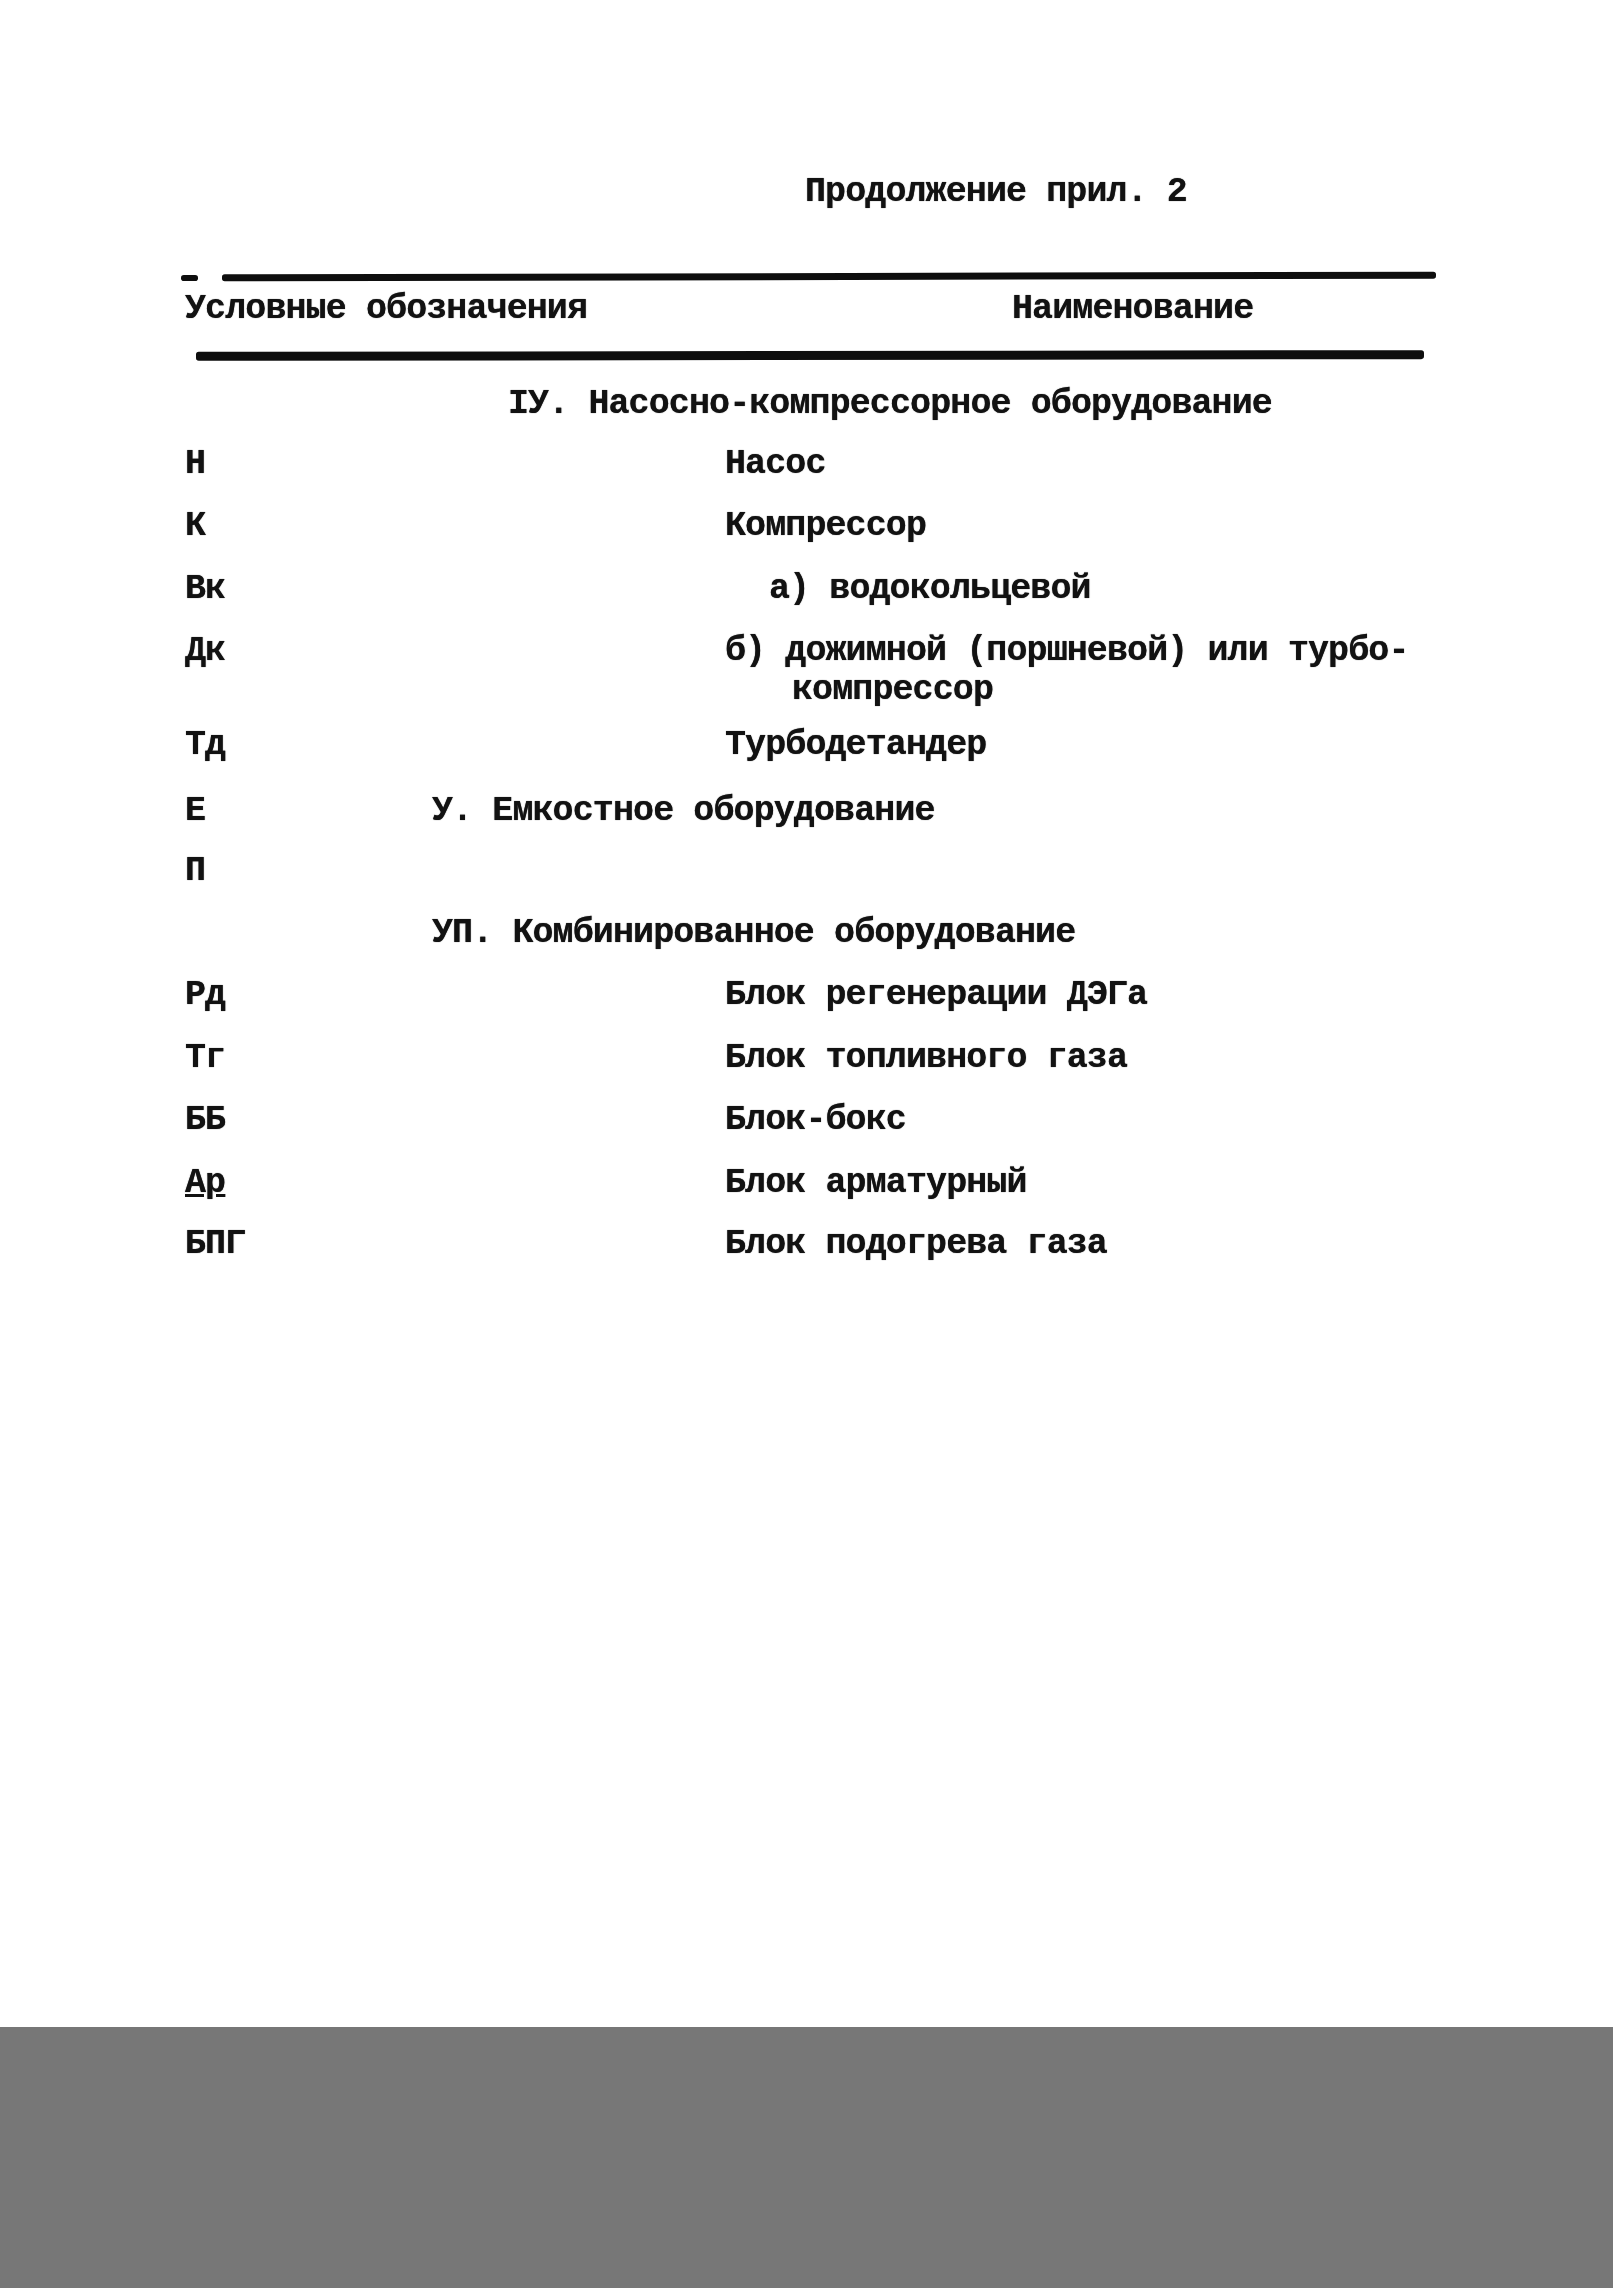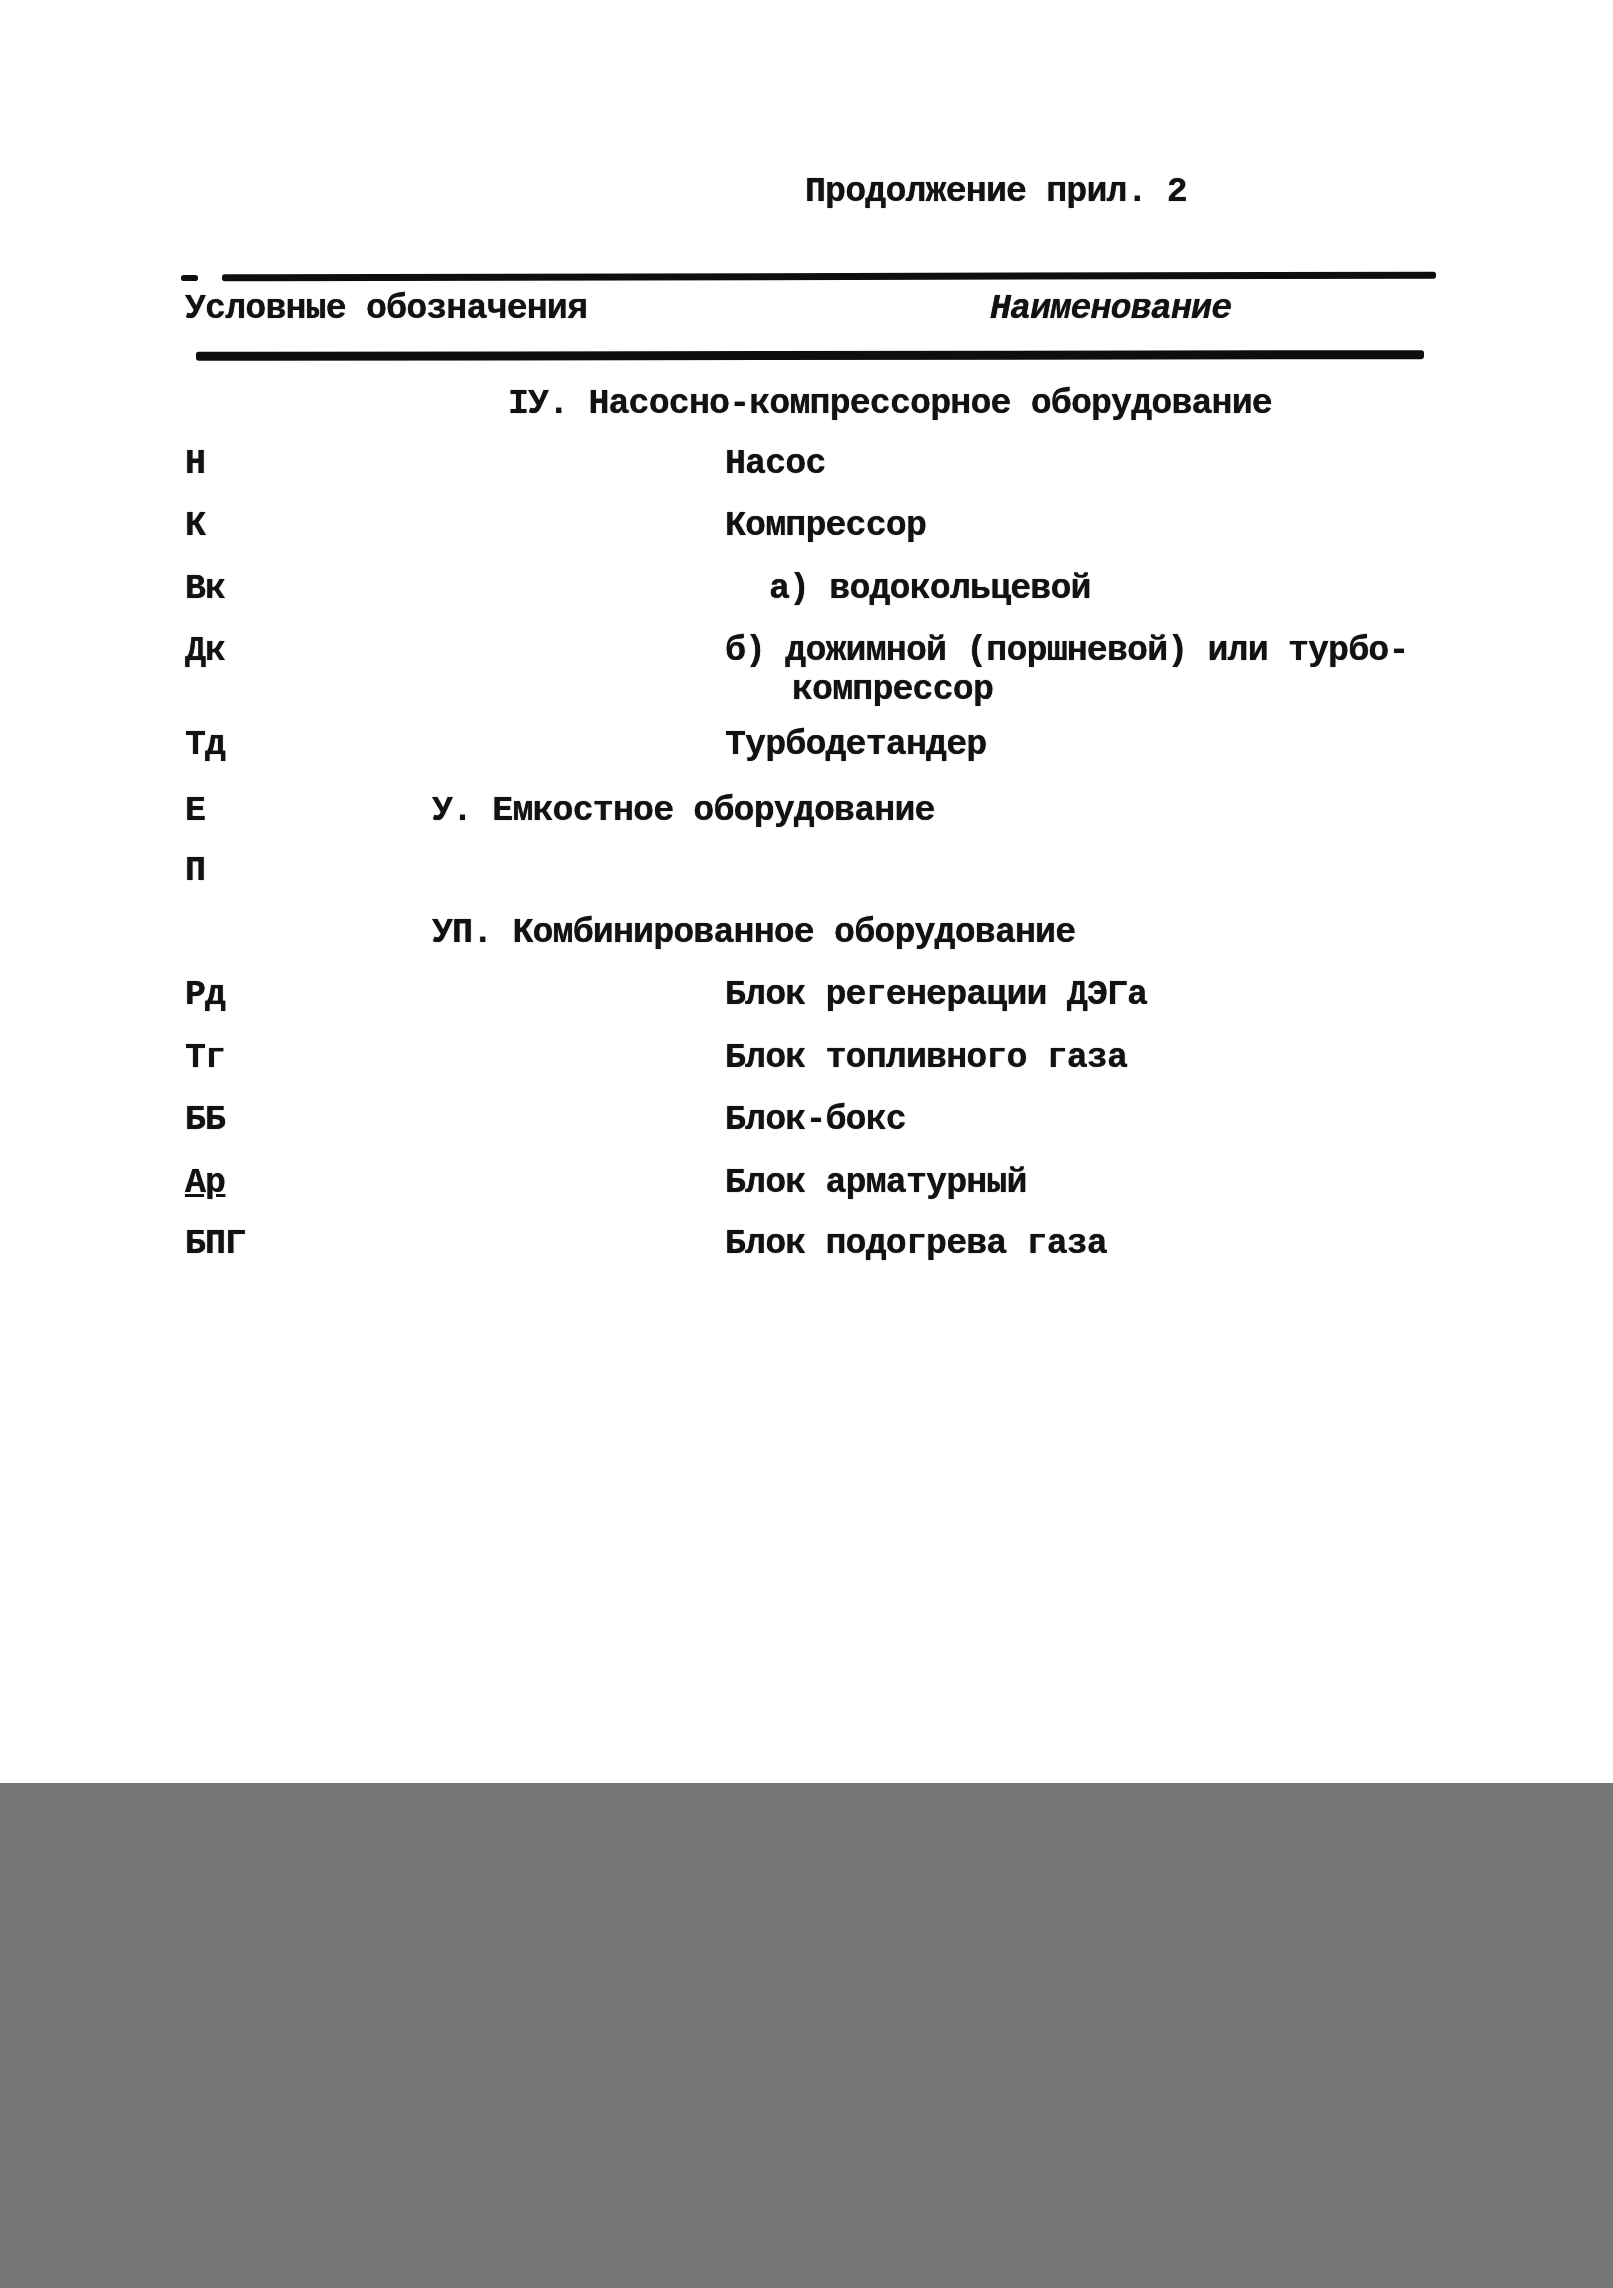--- a/index.html
+++ b/index.html
@@ -1,18 +1,18 @@
 <!DOCTYPE html>
 <html style="font-size:14.8px"><head>
 <meta charset="utf-8">
 <style>
   html,body{margin:0;padding:0;background:#777;}
   .page{
     position:relative;
-    width:1613px;height:1783px;
+    width:1613px;height:2027px;
     background:#ffffff;
     margin:0 auto;
     overflow:hidden;
     font-family:"Liberation Mono","DejaVu Sans Mono",monospace;
     color:#121212;
   }
   .tw{ 
     position:absolute;
     font-size:35px;
     font-weight:700;
@@ -49,21 +49,21 @@
 
 <div class="page">
 
   <div class="tw" style="left:805px; top:175px;">Продолжение прил. 2</div>
 
   <div class="rule rule-top-dash"></div>
   <div class="rule rule-top"></div>
   <div class="rule rule-bottom"></div>
 
   <div class="tw" style="left:185px; top:292px;">Условные обозначения</div>
-  <div class="tw" style="left:990px; top:292px;font-style:italic;">Наименование</div>
+  <div class="tw" style="left:1012px; top:292px;">Наименование</div>
 
   <div class="tw" style="left:508px; top:387px;">IУ. Насосно-компрессорное оборудование</div>
 
   <div class="tw sym" style="top:447px;">Н</div>
   <div class="tw nm" style="top:447px;">Насос</div>
 
   <div class="tw sym" style="top:509px;">К</div>
   <div class="tw nm" style="top:509px;">Компрессор</div>
 
   <div class="tw sym" style="top:572px;">Вк</div>

